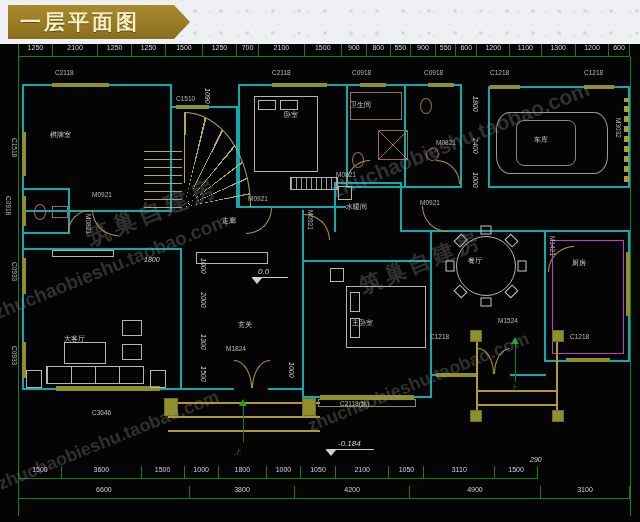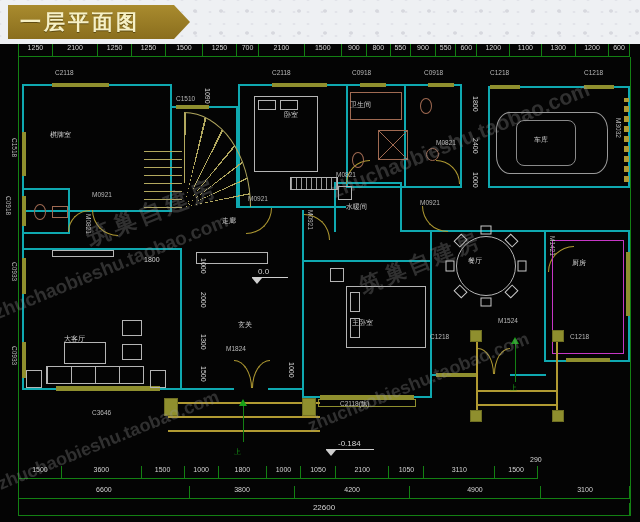--- a/index.html
+++ b/index.html
@@ -30,21 +30,21 @@
      linear-gradient(-45deg,transparent calc(50% - .7px),#a06a52 calc(50% - .7px),#a06a52 calc(50% + .7px),transparent calc(50% + .7px));}
   .arc{position:absolute;border:1px solid #b09a32;background:transparent;box-sizing:border-box;}
   .arc.tl{border-right:none;border-bottom:none;border-radius:100% 0 0 0;}
   .arc.tr{border-left:none;border-bottom:none;border-radius:0 100% 0 0;}
   .arc.bl{border-right:none;border-top:none;border-radius:0 0 0 100%;}
   .arc.br{border-left:none;border-top:none;border-radius:0 0 100% 0;}
 
   .rlabel{position:absolute;color:#cfcfcf;font-size:7px;line-height:1;white-space:nowrap;}
   .tag{position:absolute;color:#b9b9b9;font-size:6.5px;line-height:1;white-space:nowrap;}
   .tag.vert,.rlabel.vert,.vdim.vert{writing-mode:vertical-rl;text-orientation:mixed;}
-  .vdim{position:absolute;color:#d4d4d4;font-size:7px;line-height:1;white-space:nowrap;}
+  .vdim{position:absolute;color:#d4d4d4;font-size:7px;line-height:1;white-space:nowrap;font-style:italic;}
 
   .dimrow{position:absolute;display:flex;height:13px;border-bottom:1px solid #138013;box-sizing:border-box;}
   .dim-seg{flex-grow:1;min-width:0;border-left:1px solid #138013;color:#d4d4d4;font-size:7px;line-height:1;
     display:flex;align-items:flex-start;justify-content:center;overflow:hidden;}
   .dimrow .dim-seg:last-child{border-right:1px solid #138013;}
   .total{position:absolute;height:13px;border-bottom:1px solid #138013;border-left:1px solid #138013;border-right:1px solid #138013;
     box-sizing:border-box;color:#d4d4d4;font-size:8px;display:flex;align-items:flex-start;justify-content:center;}
 
   .wm{position:absolute;color:#969696;opacity:.3;white-space:nowrap;transform:rotate(-22deg);font-weight:bold;}
   .tri-up{position:absolute;width:0;height:0;border-left:4px solid transparent;border-right:4px solid transparent;border-bottom:7px solid #18a018;}
@@ -110,23 +110,20 @@
   <div class="vdim" style="left:530px;top:456px;">290</div>
 
   <div class="dimrow" style="left:18px;top:486px;width:612px;">
       <span class="dim-seg" style="flex-grow: 6600;">6600</span>
       <span class="dim-seg" style="flex-grow: 3800;">3800</span>
       <span class="dim-seg" style="flex-grow: 4200;">4200</span>
       <span class="dim-seg" style="flex-grow: 4900;">4900</span>
       <span class="dim-seg" style="flex-grow: 3100;">3100</span>
     </div>
 
-  <div class="total" style="left:18px;top:503px;width:612px;">
-    <span>22600</span>
-  </div>
 
   <div class="gline" style="left:18px;top:57px;width:1px;height:459px;"></div>
   <div class="gline" style="left:630px;top:57px;width:1px;height:459px;"></div>
 
   <div class="wall" style="left:24px;top:84px;width:148px;height:2px;"></div>
   <div class="wall" style="left:172px;top:106px;width:66px;height:2px;"></div>
   <div class="wall" style="left:238px;top:84px;width:224px;height:2px;"></div>
   <div class="wall" style="left:488px;top:86px;width:142px;height:2px;"></div>
   <div class="wall" style="left:22px;top:84px;width:2px;height:306px;"></div>
   <div class="wall" style="left:170px;top:84px;width:2px;height:128px;"></div>

